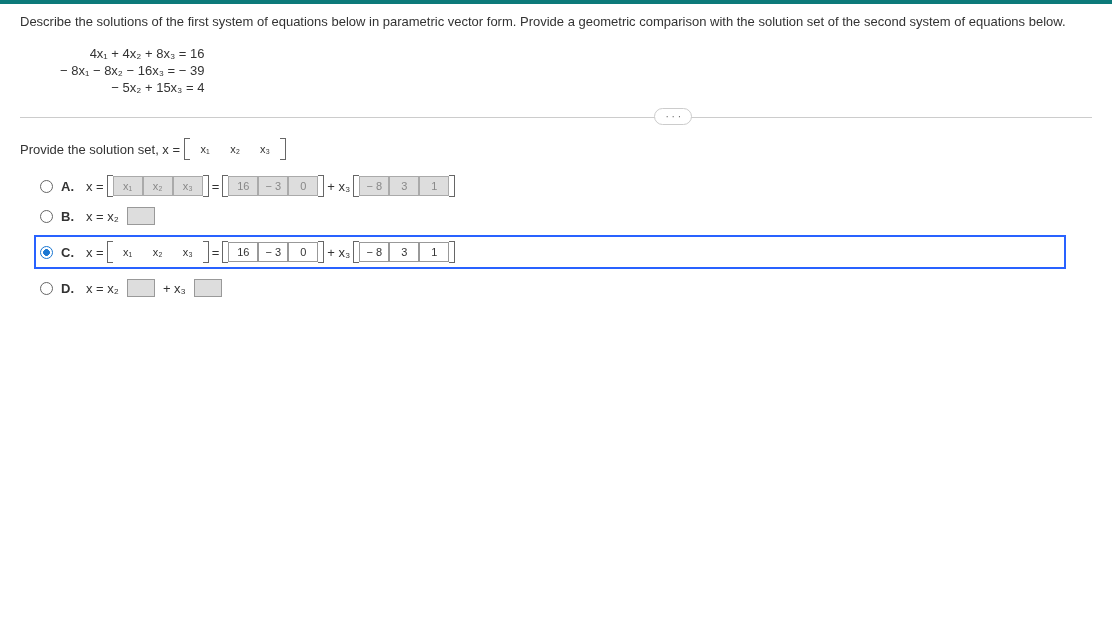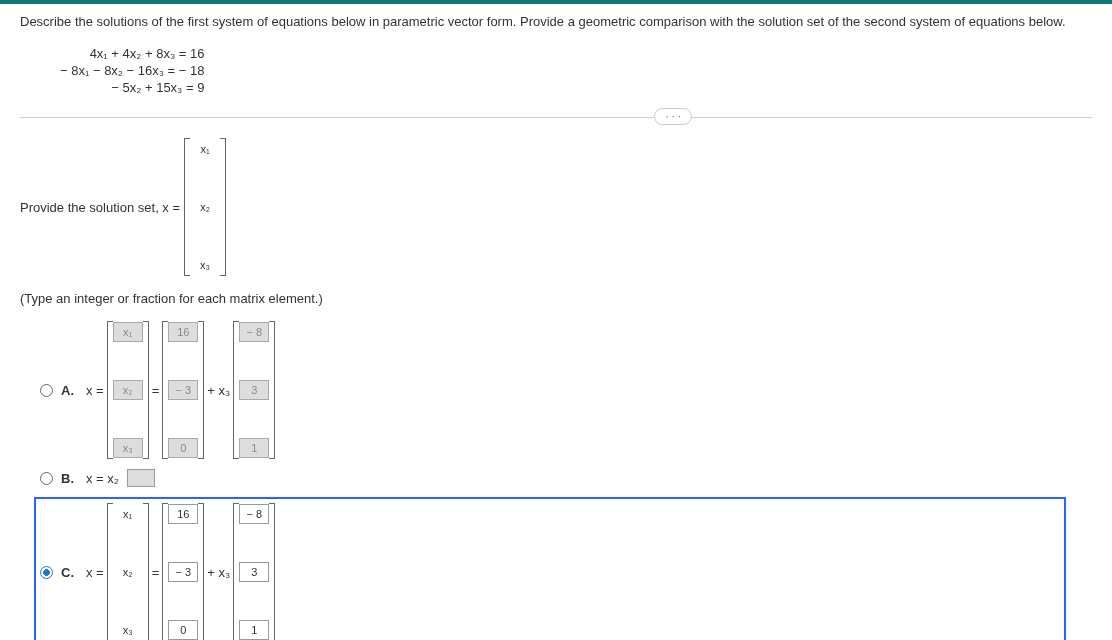--- a/index.html
+++ b/index.html
@@ -19,58 +19,57 @@
     .radio { width: 13px; height: 13px; border: 1px solid #666; border-radius: 50%; background: #fff; display: inline-block; flex-shrink: 0; }
     .radio.selected { background: radial-gradient(circle, #1976d2 40%, #fff 45%); border-color: #1976d2; }
     .choice-label { font-weight: bold; margin-right: 4px; }
     .matrix-box { display: inline-flex; align-items: center; }
     .selected-box { border: 2px solid #2962ff; padding: 4px; margin-left: -6px; width: calc(100% - 20px); }
     .single-box { width: 28px; height: 18px; border: 1px solid #999; background: #fff; display: inline-block; vertical-align: middle; }
     .single-box.dim { background: #ddd; }
     .eq-part { display: flex; align-items: center; gap: 3px; }
     .mbracket { display: inline-block; width: 6px; align-self: stretch; border: 1px solid #666; border-right: none; }
     .mbracket.right { border-right: 1px solid #666; border-left: none; }
-    .cells-col { display: flex; flex-direction: column; gap: 36px; }
+    .cells-col { display: flex; flex-direction: row; }
     .cells-col .cell { width: 30px; height: 20px; border: 1px solid #999; background: #fff; font-size: 11px; display: flex; align-items: center; justify-content: center; margin: 1px 0; }
     .cells-col .cell.dim { background: #ddd; border-color: #aaa; color: #888; }
   </style>
 </head>
 <body>
 
 <div class="header-bar"></div>
 
 <div class="content">
   <div class="description">Describe the solutions of the first system of equations below in parametric vector form. Provide a geometric comparison with the solution set of the second system of equations below.</div>
 
   <div class="equations">
     <div class="eq-block">
       <div>4x₁ + 4x₂ + 8x₃ = 16</div>
-      <div>− 8x₁ − 8x₂ − 16x₃ = − 18</div>
-      <div>− 5x₂ + 15x₃ = 9</div>
+      <div>− 8x₁ − 8x₂ − 16x₃ = − 39</div>
+      <div>− 5x₂ + 15x₃ = 4</div>
     </div>
   </div>
 
   <div class="divider">
     <span class="dots-badge">· · ·</span>
   </div>
 
   <div class="question-text">
     <span>Provide the solution set, x =</span>
     <span class="matrix-box">
       <span class="mbracket"></span>
       <span class="cells-col">
         <span class="cell" style="border:none;background:none">x₁</span>
         <span class="cell" style="border:none;background:none">x₂</span>
         <span class="cell" style="border:none;background:none">x₃</span>
       </span>
       <span class="mbracket right"></span>
     </span>
   </div>
 
-  <div class="hint">(Type an integer or fraction for each matrix element.)</div>
 
   <div class="choices">
 
     <div class="choice">
       <span class="radio"></span>
       <span class="choice-label">A.</span>
       <span class="eq-part">
         <span>x =</span>
         <span class="matrix-box">
           <span class="mbracket"></span>

